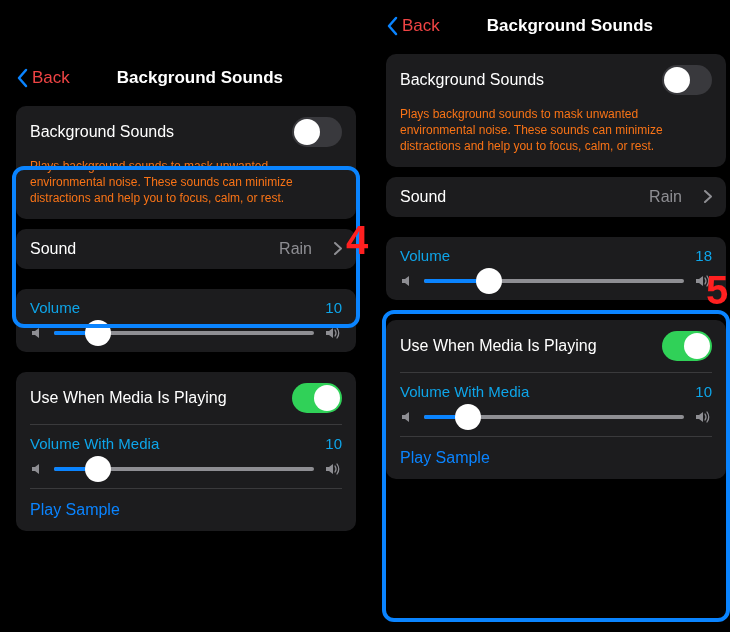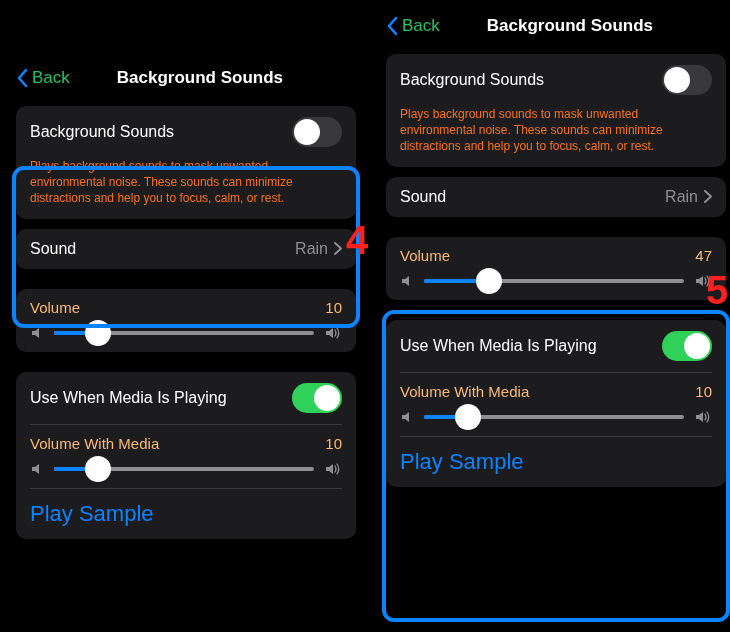--- a/index.html
+++ b/index.html
@@ -19,21 +19,21 @@
   .pane-right { left: 376px; top: 10px; }
 
   .nav {
     display: flex;
     align-items: center;
     padding: 6px 10px 18px 10px;
   }
   .back {
     display: flex;
     align-items: center;
-    color: #22c55e;
+    color: #ef4444;
     font-size: 17px;
   }
   .back svg { margin-right: 4px; }
   .title {
     flex: 1;
     text-align: center;
     color: #fff;
     font-size: 17px;
     font-weight: 600;
     margin-left: -26px;
@@ -54,21 +54,21 @@
     padding: 11px 14px;
     color: #fff;
     font-size: 16px;
   }
   .row.link { cursor: pointer; align-items: center; }
   .row .value {
     color: #8e8e93;
     font-size: 16px;
     display: flex;
     align-items: center;
-    gap: 6px;
+    gap: 22px;
   }
   .chevron { width: 8px; height: 13px; }
 
   .footer-text {
     color: #f97316;
     font-size: 12px;
     line-height: 1.35;
     padding: 0 14px 12px 14px;
   }
 
@@ -88,21 +88,21 @@
   .toggle.off { background: #39393d; }
   .toggle.off .knob { left: 2px; }
   .toggle.on { background: #30d158; }
   .toggle.on .knob { right: 2px; }
 
   
   .slider-block { padding: 10px 14px 12px 14px; }
   .slider-head {
     display: flex;
     justify-content: space-between;
-    color: #fdba74;
+    color: #0ea5e9;
     font-size: 15px;
     margin-bottom: 10px;
   }
   .slider-row {
     display: flex;
     align-items: center;
     gap: 10px;
   }
   .spk { flex: 0 0 auto; }
   .track {
@@ -122,21 +122,21 @@
     position: absolute;
     width: 26px; height: 26px;
     background: #fff;
     border-radius: 50%;
     top: 50%;
     transform: translate(-50%, -50%);
   }
 
   .play-sample {
     color: #0a84ff;
-    font-size: 22px;
+    font-size: 16px;
     padding: 12px 14px;
   }
 
   
   .hl {
     position: absolute;
     border: 4px solid #0a84ff;
     border-radius: 12px;
     pointer-events: none;
   }
@@ -275,21 +275,21 @@
             <path d="M1 1 L7 6.5 L1 12" stroke="#8e8e93" stroke-width="2" fill="none" stroke-linecap="round" stroke-linejoin="round"></path>
           </svg>
       </span>
     </div>
   </div>
 
   <div class="group">
     <div class="slider-block">
       <div class="slider-head">
         <span>Volume</span>
-        <span>47</span>
+        <span>18</span>
       </div>
       <div class="slider-row">
         <svg class="spk" width="14" height="14" viewBox="0 0 14 14">
             <path d="M2 5 L5 5 L9 2 L9 12 L5 9 L2 9 Z" fill="#8e8e93"></path>
           </svg>
         <div class="track">
           <div class="fill" style="width:25%"></div>
           <div class="thumb" style="left:25%"></div>
         </div>
         <svg class="spk" width="18" height="14" viewBox="0 0 18 14">

